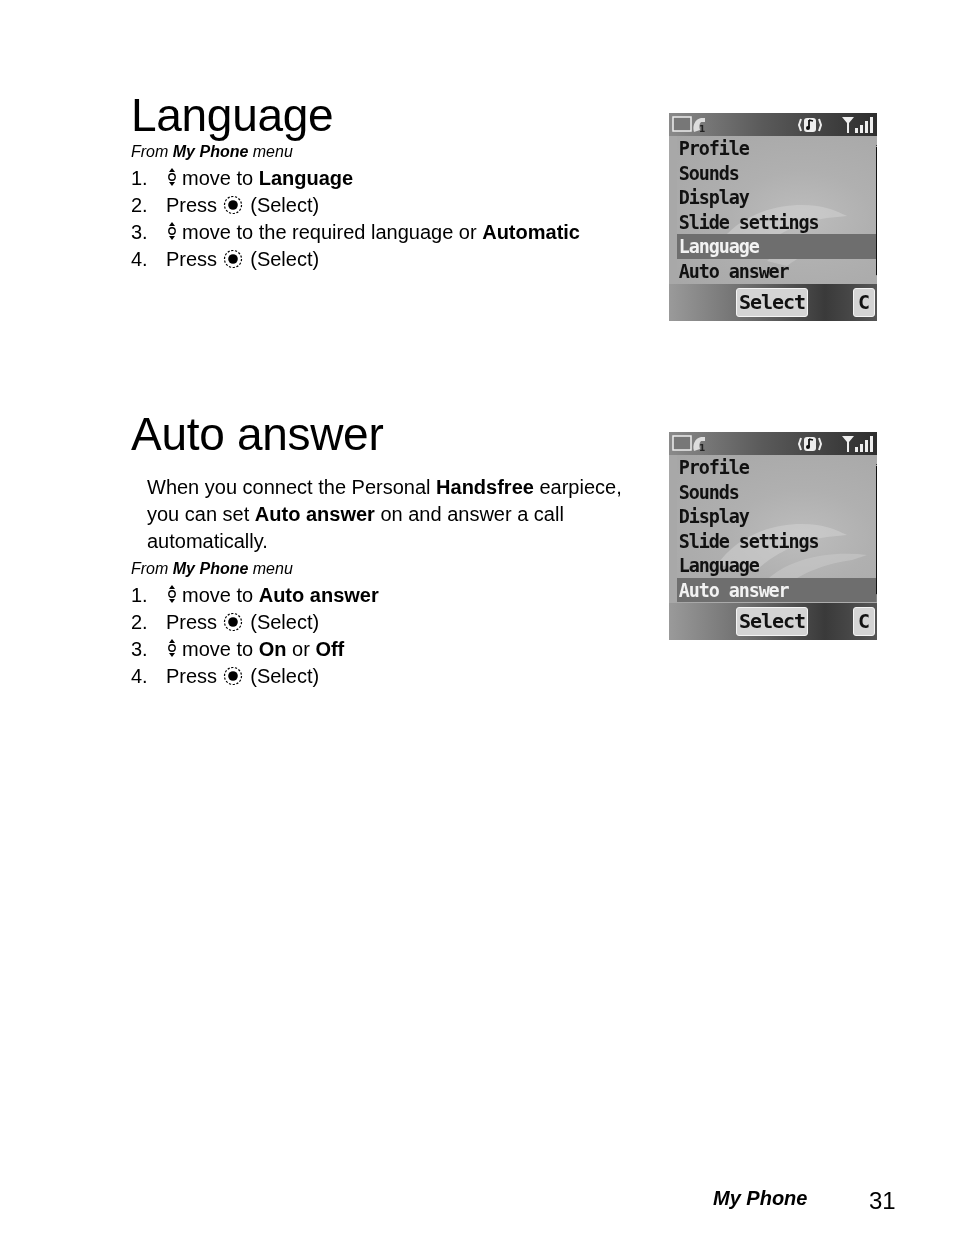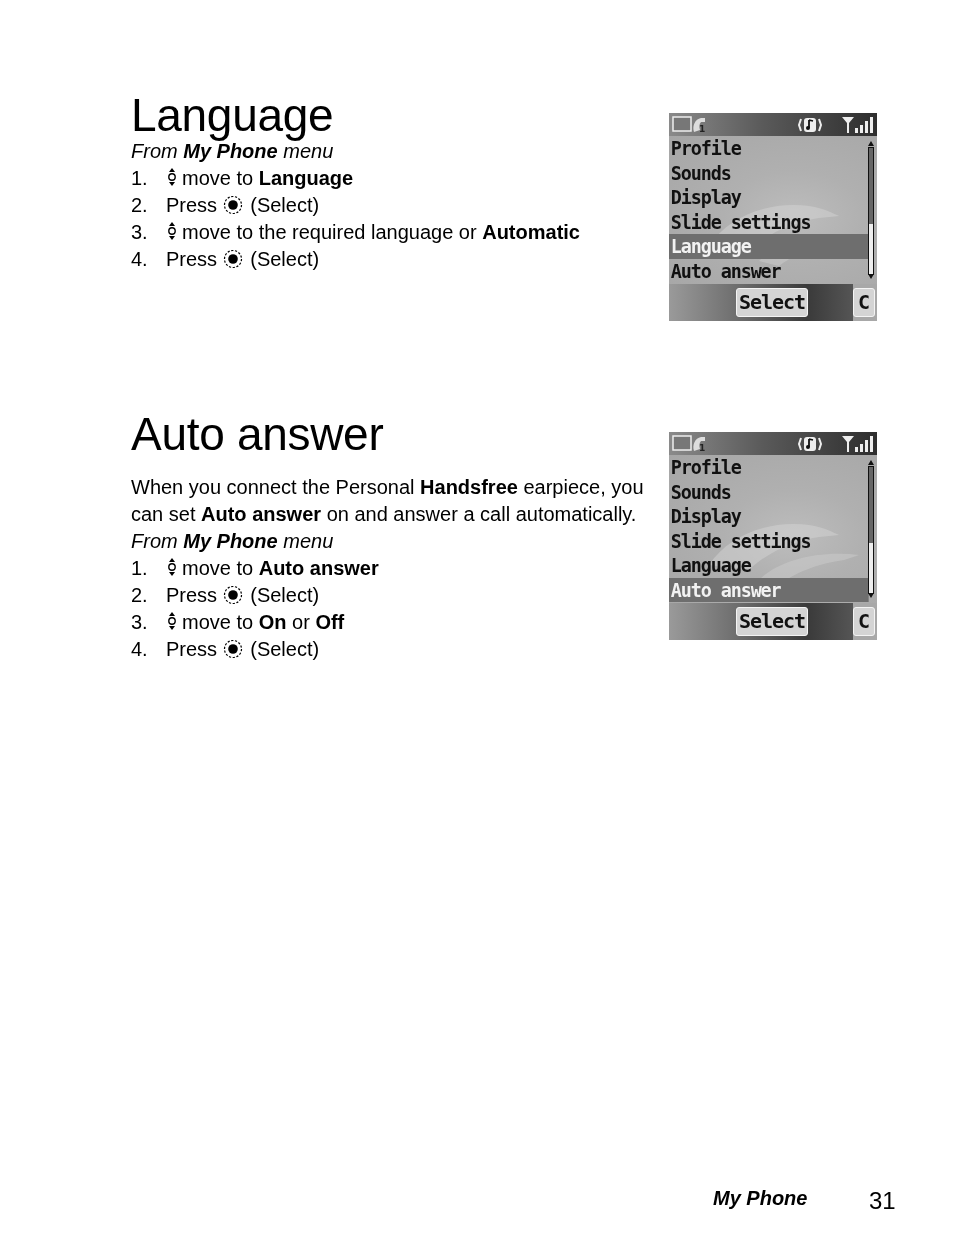--- a/index.html
+++ b/index.html
@@ -2,43 +2,43 @@
 <html><head>
 <meta charset="utf-8">
 <style>
   html, body { margin: 0; padding: 0; background: #ffffff; }
   body { width: 954px; height: 1245px; position: relative; overflow: hidden;
          font-family: "Liberation Sans", sans-serif; color: #000; }
   .section { position: absolute; left: 131px; width: 520px; }
   .h1 { font-size: 46px; font-weight: normal; margin: 0; line-height: 1; letter-spacing: -0.3px; }
   .body { font-size: 20px; line-height: 27px; margin: 0; }
   .body b { font-weight: bold; }
-  .from { font-style: italic; font-size: 20px; line-height: 27px; }
+  .from { font-style: italic; font-size: 16px; line-height: 27px; }
   .from b { font-weight: bold; }
   ol.steps { list-style: none; margin: 0; padding: 0; font-size: 20px; line-height: 27px; }
   ol.steps li { position: relative; padding-left: 35px; }
   ol.steps li .num { position: absolute; left: 0; }
   .icon-nav { display: inline-block; width: 12px; height: 20px; vertical-align: -2px; margin-right: 4px; }
   .icon-sel { display: inline-block; width: 20px; height: 20px; vertical-align: -3px; margin-right: 2px; }
   .icon-sim { display: inline-block; width: 36px; height: 20px; vertical-align: -3px; }
 
   .phone { position: absolute; left: 669px; width: 208px; height: 208px; background: #a8a8a8; overflow: hidden; }
   .phone .status { position: absolute; left: 0; top: 0; width: 208px; height: 23px;
                    background: linear-gradient(90deg, #8a8a8a 0%, #5a5a5a 45%, #2e2e2e 100%); }
-  .phone .screen { position: absolute; left: 0; top: 23px; width: 208px; height: 148px;
+  .phone .screen { position: absolute; left: 8px; top: 23px; width: 208px; height: 148px;
                    background: radial-gradient(ellipse at 60% 55%, #bdbdbd 0%, #b0b0b0 40%, #a6a6a6 100%); }
   .phone .dolphin { position: absolute; opacity: 0.45; }
   .phone .menu { position: absolute; left: 0; top: 0; width: 198px; }
   .phone .mi { height: 24.5px; line-height: 24px; font-family: "DejaVu Sans Mono", monospace; font-weight: bold;
                font-size: 20px; padding-left: 2px; letter-spacing: -1.2px; color: #111; transform: scaleX(0.92); transform-origin: left; white-space: nowrap; }
   .phone .mi.sel { background: #6e6e6e; color: #f2f2f2; width: 215px; }
   .phone .scroll { position: absolute; right: 3px; top: 5px; width: 6px; height: 138px; }
   .phone .scroll .track { position: absolute; left: 0; top: 6px; width: 4px; height: 126px; border: 1px solid #111; background: #eee; }
   .phone .scroll .thumb { position: absolute; left: 1px; width: 4px; background: #666; }
-  .phone .soft { position: absolute; left: 0; top: 171px; width: 184px; height: 37px;
+  .phone .soft { position: absolute; left: 0; top: 171px; width: 208px; height: 37px;
                  background: linear-gradient(90deg, #9a9a9a 0%, #6a6a6a 40%, #3a3a3a 75%, #555 100%); }
   .phone .btn-select { position: absolute; left: 67px; top: 4px; width: 70px; height: 27px; background: #d4d4d4;
                        border: 1px solid #f4f4f4; border-radius: 3px; font-family: "DejaVu Sans Mono", monospace;
                        font-weight: bold; font-size: 20px; text-align: center; line-height: 27px; color: #111; letter-spacing: -1px; }
   .phone .btn-c { position: absolute; left: 184px; top: 4px; width: 20px; height: 27px; background: #d4d4d4;
                   border: 1px solid #f4f4f4; border-radius: 3px; font-family: "DejaVu Sans Mono", monospace;
                   font-weight: bold; font-size: 20px; text-align: center; line-height: 27px; color: #111; }
 
   .footer-title { position: absolute; left: 713px; top: 1187px; font-size: 20px; font-weight: bold; font-style: italic; }
   .footer-num { position: absolute; left: 869px; top: 1187px; font-size: 24px; }
@@ -122,21 +122,21 @@
       </div>
     </div>
     <div class="soft">
       <div class="btn-select">Select</div>
       <div class="btn-c">C</div>
     </div>
   </div>
 
 <div class="section" style="top:411px;">
   <h1 class="h1">Auto answer</h1>
-  <p class="body" style="margin-top:17px;"><span>When you connect the Personal </span><b>Handsfree</b><span> earpiece, you can set </span><b>Auto answer</b><span> on and answer a call automatically.</span></p>
+  <p class="body" style="margin-top:17px;margin-left:16px;"><span>When you connect the Personal </span><b>Handsfree</b><span> earpiece, you can set </span><b>Auto answer</b><span> on and answer a call automatically.</span></p>
   <div class="from">
     <span>From </span><b>My Phone</b><span> menu</span>
   </div>
   <ol class="steps">
       <li><span class="num">1.</span><span><svg class="icon-nav" viewBox="0 0 12 20">
             <path d="M6 1 L9 5 L3 5 Z" fill="#000"></path>
             <circle cx="6" cy="10" r="3.2" fill="none" stroke="#000" stroke-width="1.4"></circle>
             <path d="M6 19 L9 15 L3 15 Z" fill="#000"></path>
           </svg></span><span>move to </span><b>Auto answer</b></li>
       <li><span class="num">2.</span><span>Press </span><span><svg class="icon-sel" viewBox="0 0 20 20">

